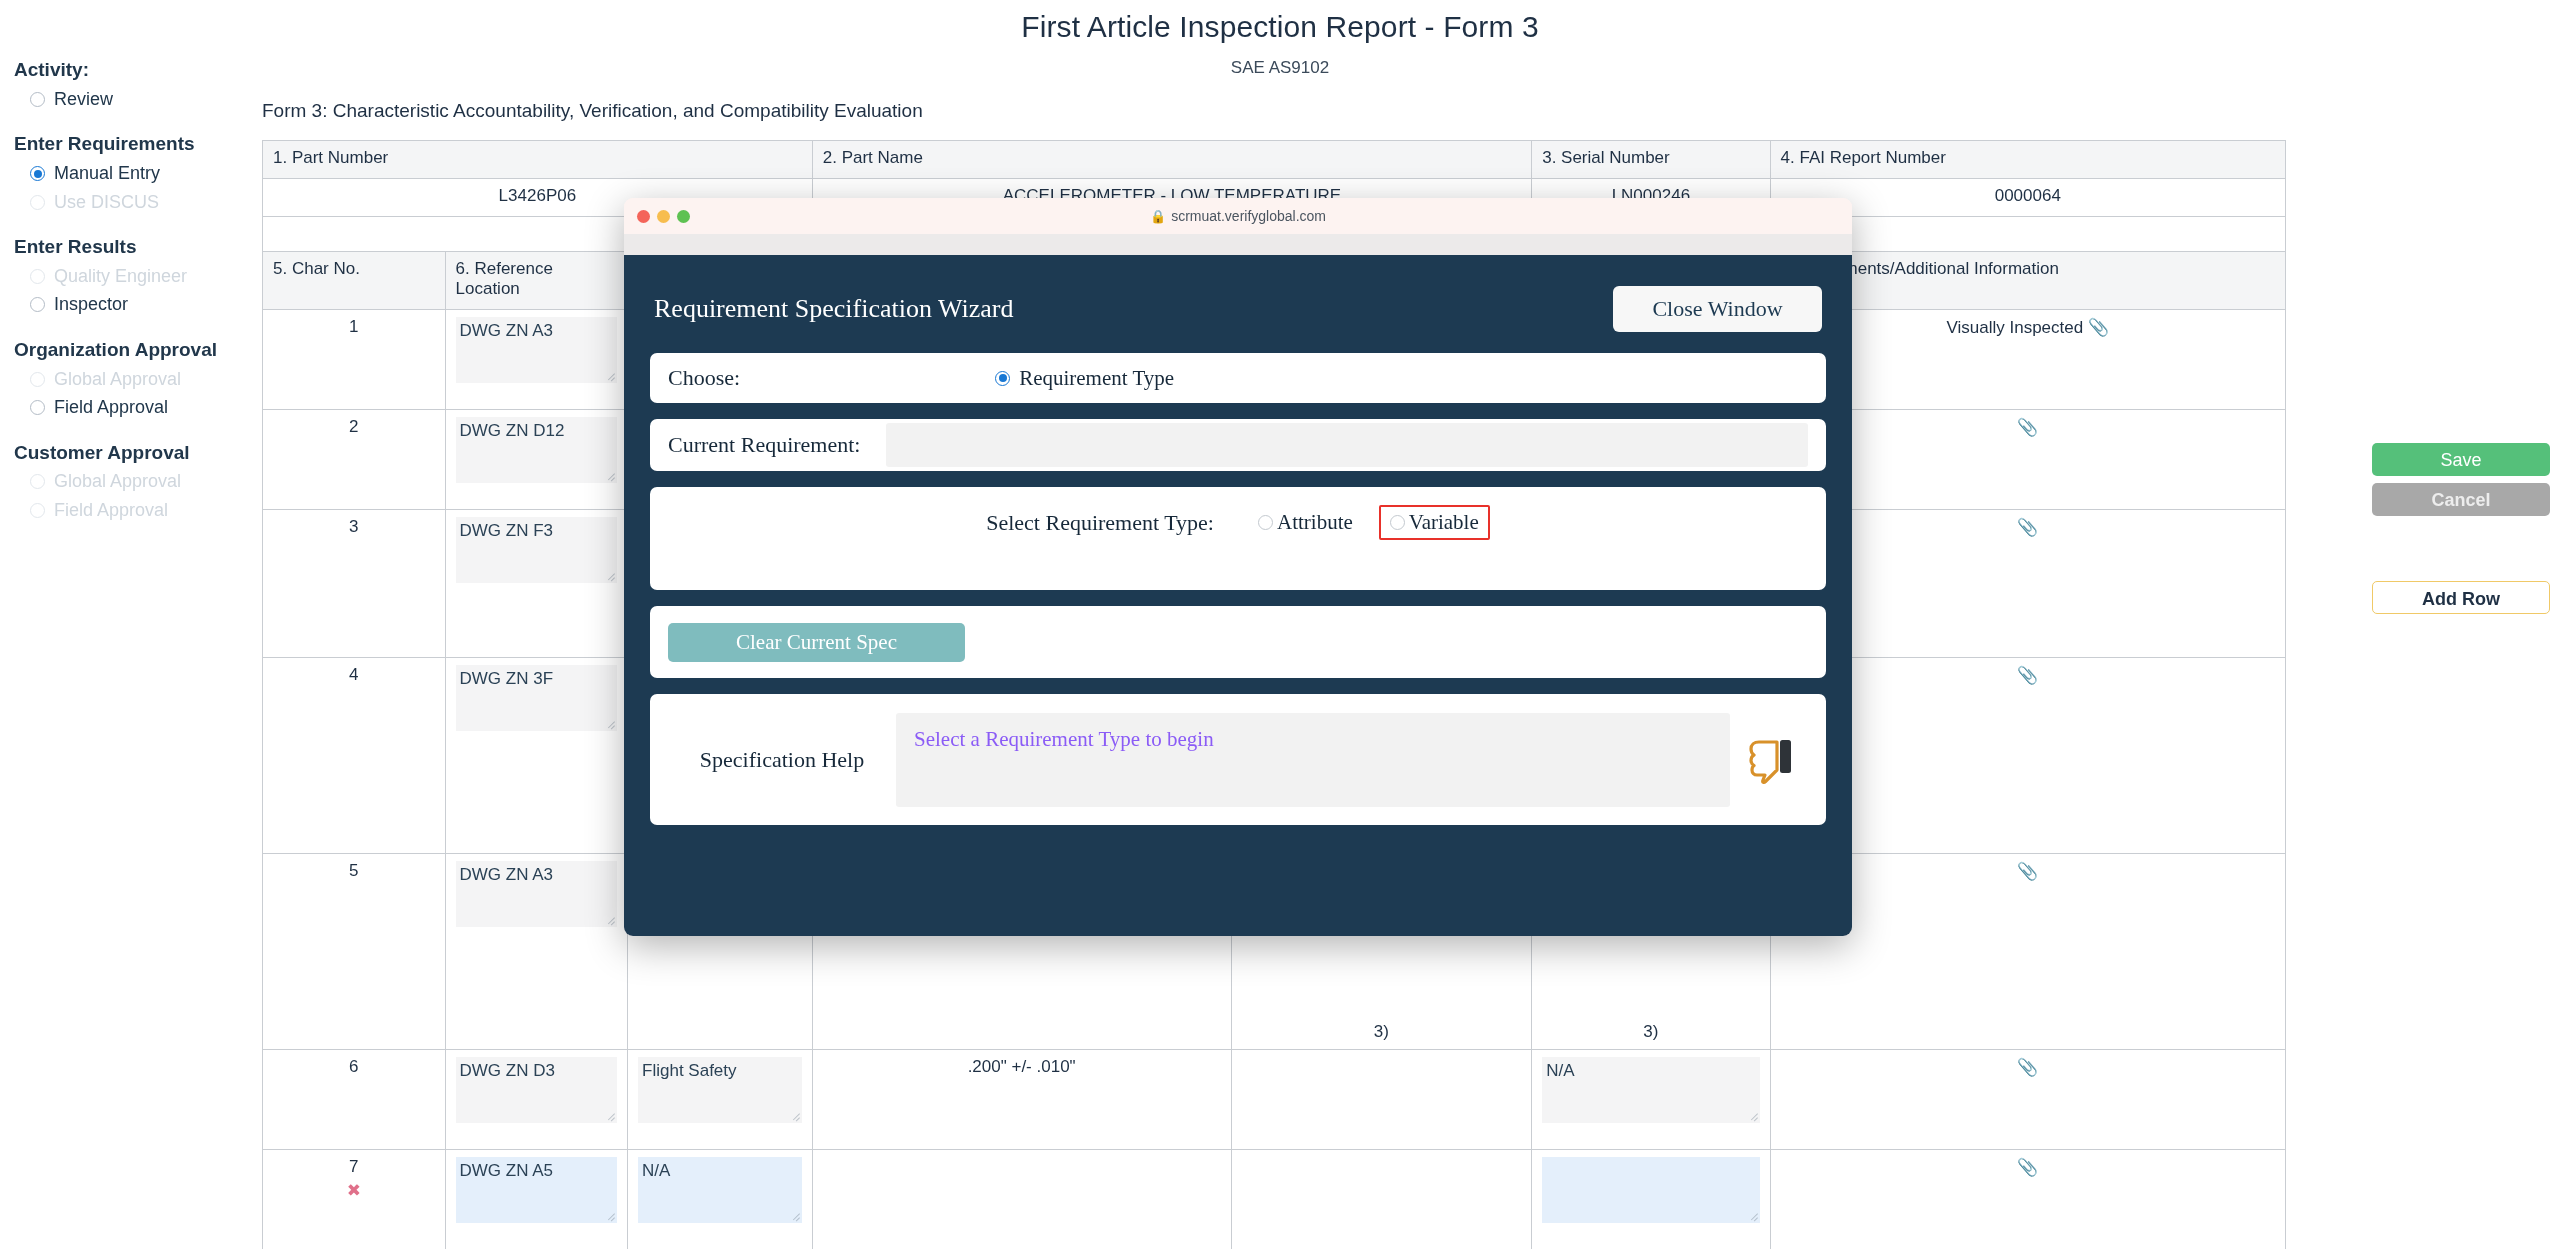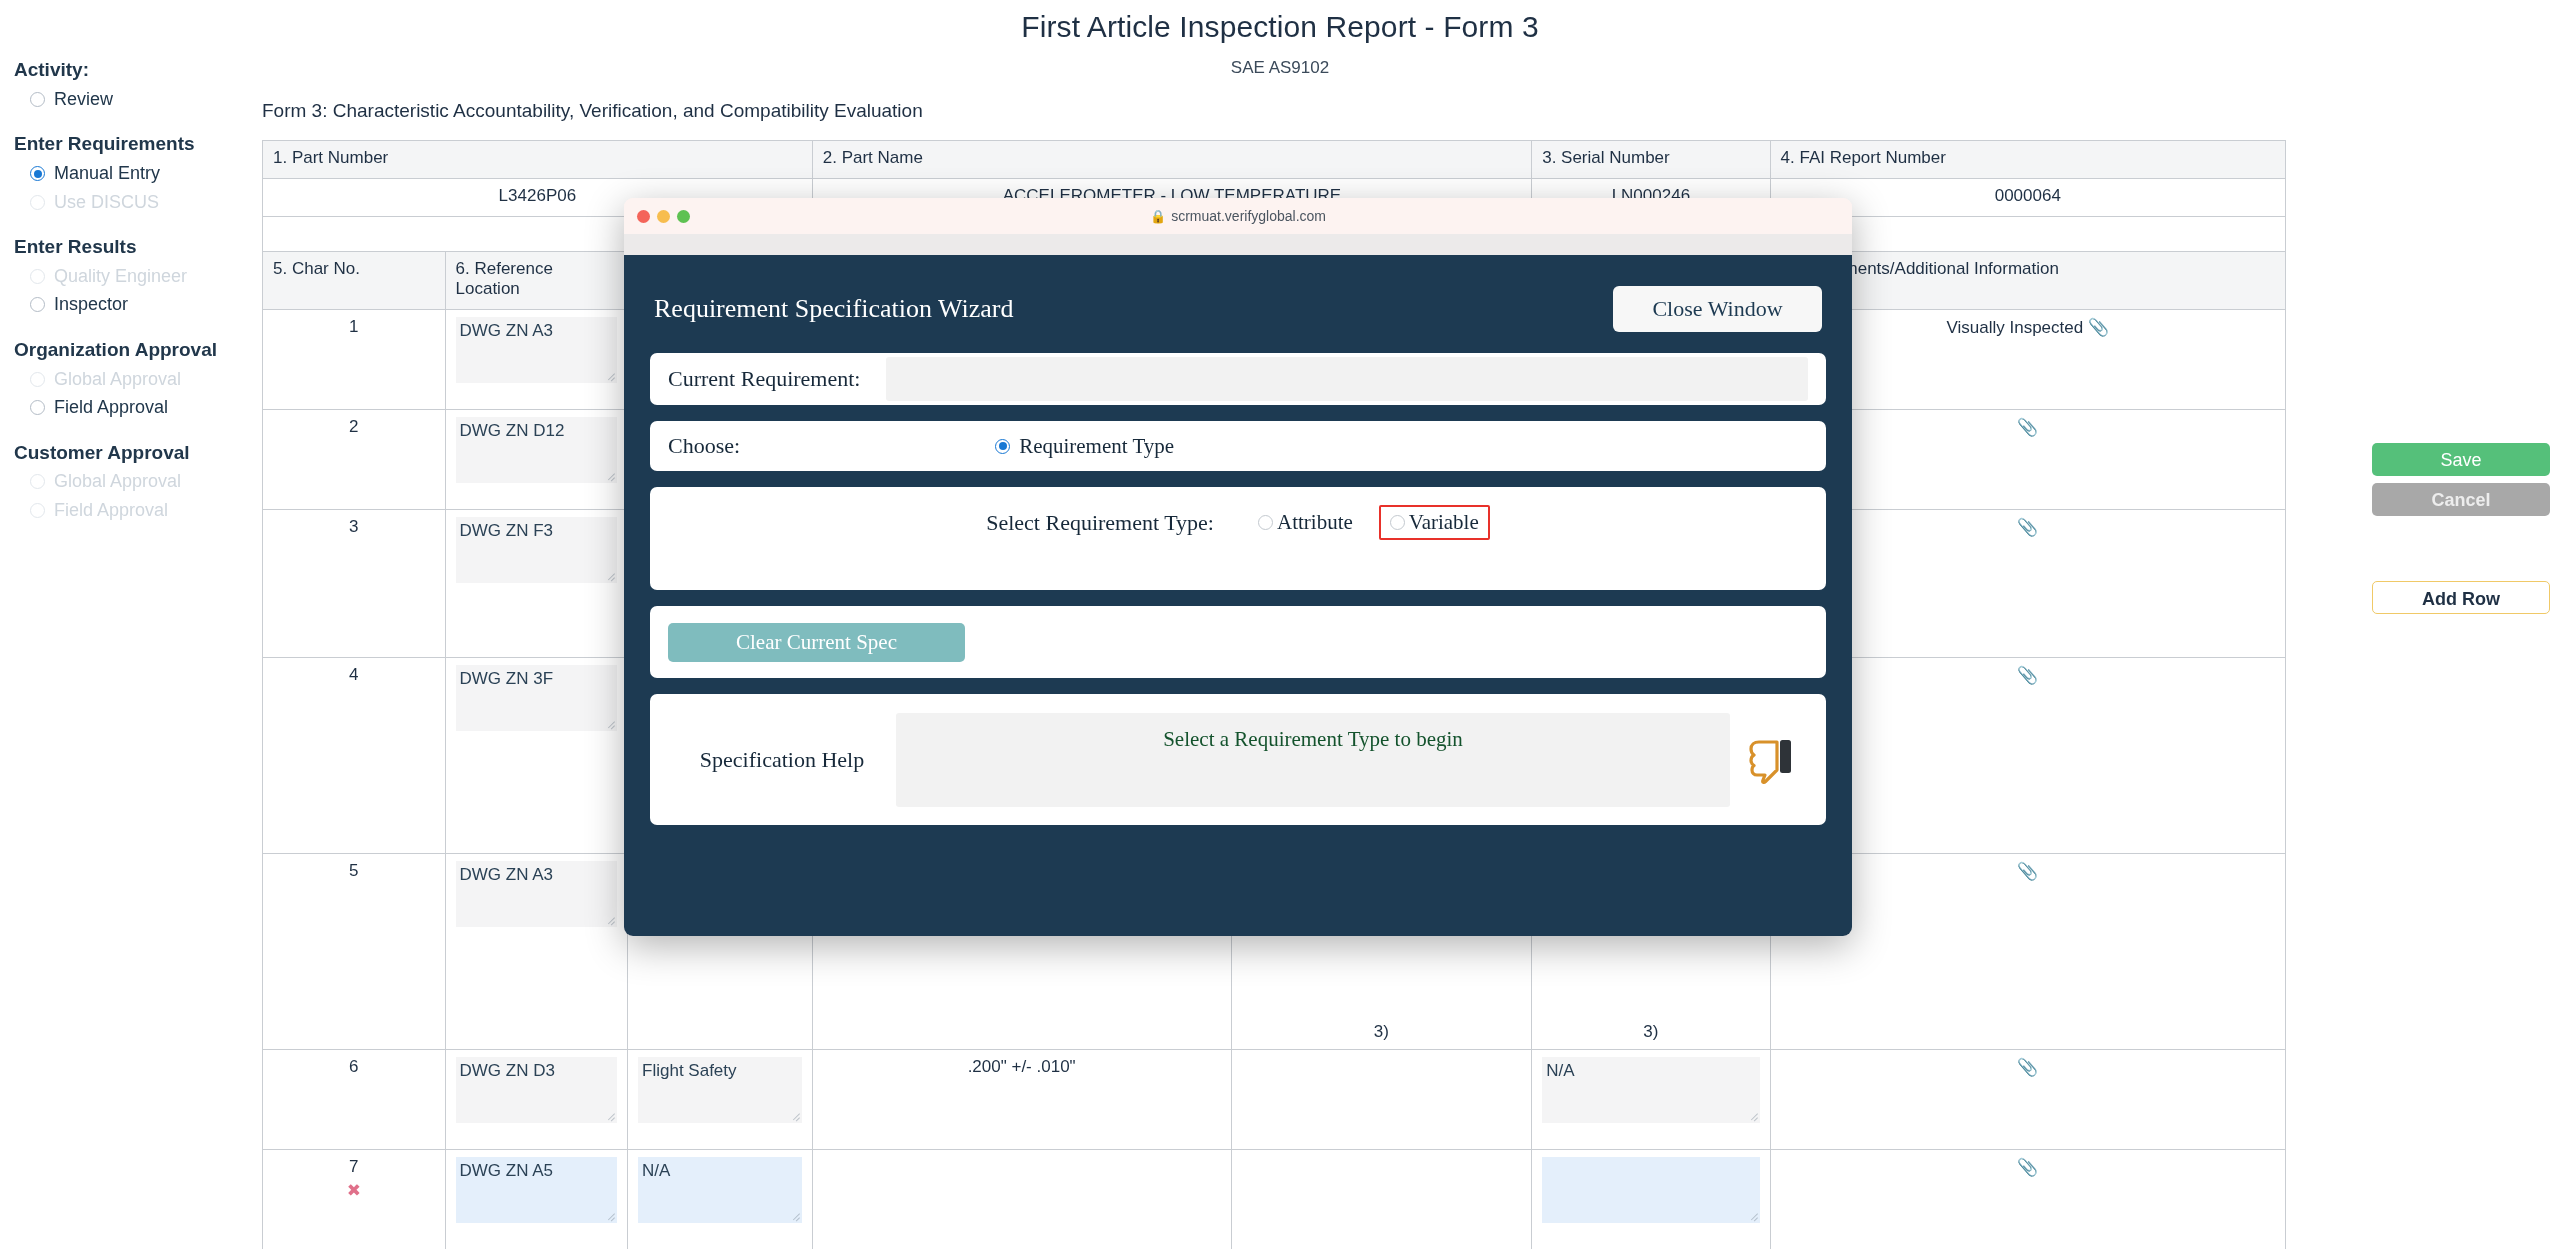--- a/index.html
+++ b/index.html
@@ -179,21 +179,21 @@
   }
   .type-opt.highlight { border: 2px solid #e8312a; border-radius: 2px; padding: 3px 9px; }
   .clear-btn {
     background: #7fbcbe; color: #fff; border: none; border-radius: 5px;
     width: 297px; height: 39px; font-size: 21px; cursor: pointer;
     font-family: "Liberation Serif", serif;
   }
   .help-label { font-size: 22px; color: #17293a; width: 228px; text-align: center; }
   .help-box {
     background: #f2f2f2; flex: 1; height: 94px; border-radius: 3px;
-    padding: 14px 18px; font-size: 21px; color: #14532d; text-align: center;
+    padding: 14px 18px; font-size: 21px; color: #8b5cf6;
   }
   .hand-ico { width: 78px; display:flex; align-items:center; justify-content:center; }
 </style>
 </head>
 <body>
 
 <div id="root">
 
   <div class="page-title">First Article Inspection Report - Form 3</div>
   <div class="page-subtitle">SAE AS9102</div>
@@ -435,33 +435,33 @@
       </div>
     </div>
     <div class="popup-gap"></div>
 
     <div class="modal">
       <div class="modal-head">
         <div class="modal-title">Requirement Specification Wizard</div>
         <button class="close-win">Close Window</button>
       </div>
 
-      <div class="panel p-current">
-        <span class="p-label">Current Requirement:</span>
-        <div class="p-field"></div>
-      </div>
-
       <div class="panel p-choose">
         <div class="p-choose-row">
           <span class="p-label">Choose:</span>
           <label class="p-choose-opt">
             <span class="mradio checked"></span>
             <span>Requirement Type</span>
           </label>
         </div>
+      </div>
+
+      <div class="panel p-current">
+        <span class="p-label">Current Requirement:</span>
+        <div class="p-field"></div>
       </div>
 
       <div class="panel p-type">
         <div class="type-row">
           <span class="type-label">Select Requirement Type:</span>
           <label class="type-opt">
             <span class="mradio"></span>
             <span>Attribute</span>
           </label>
           <label class="type-opt highlight">

